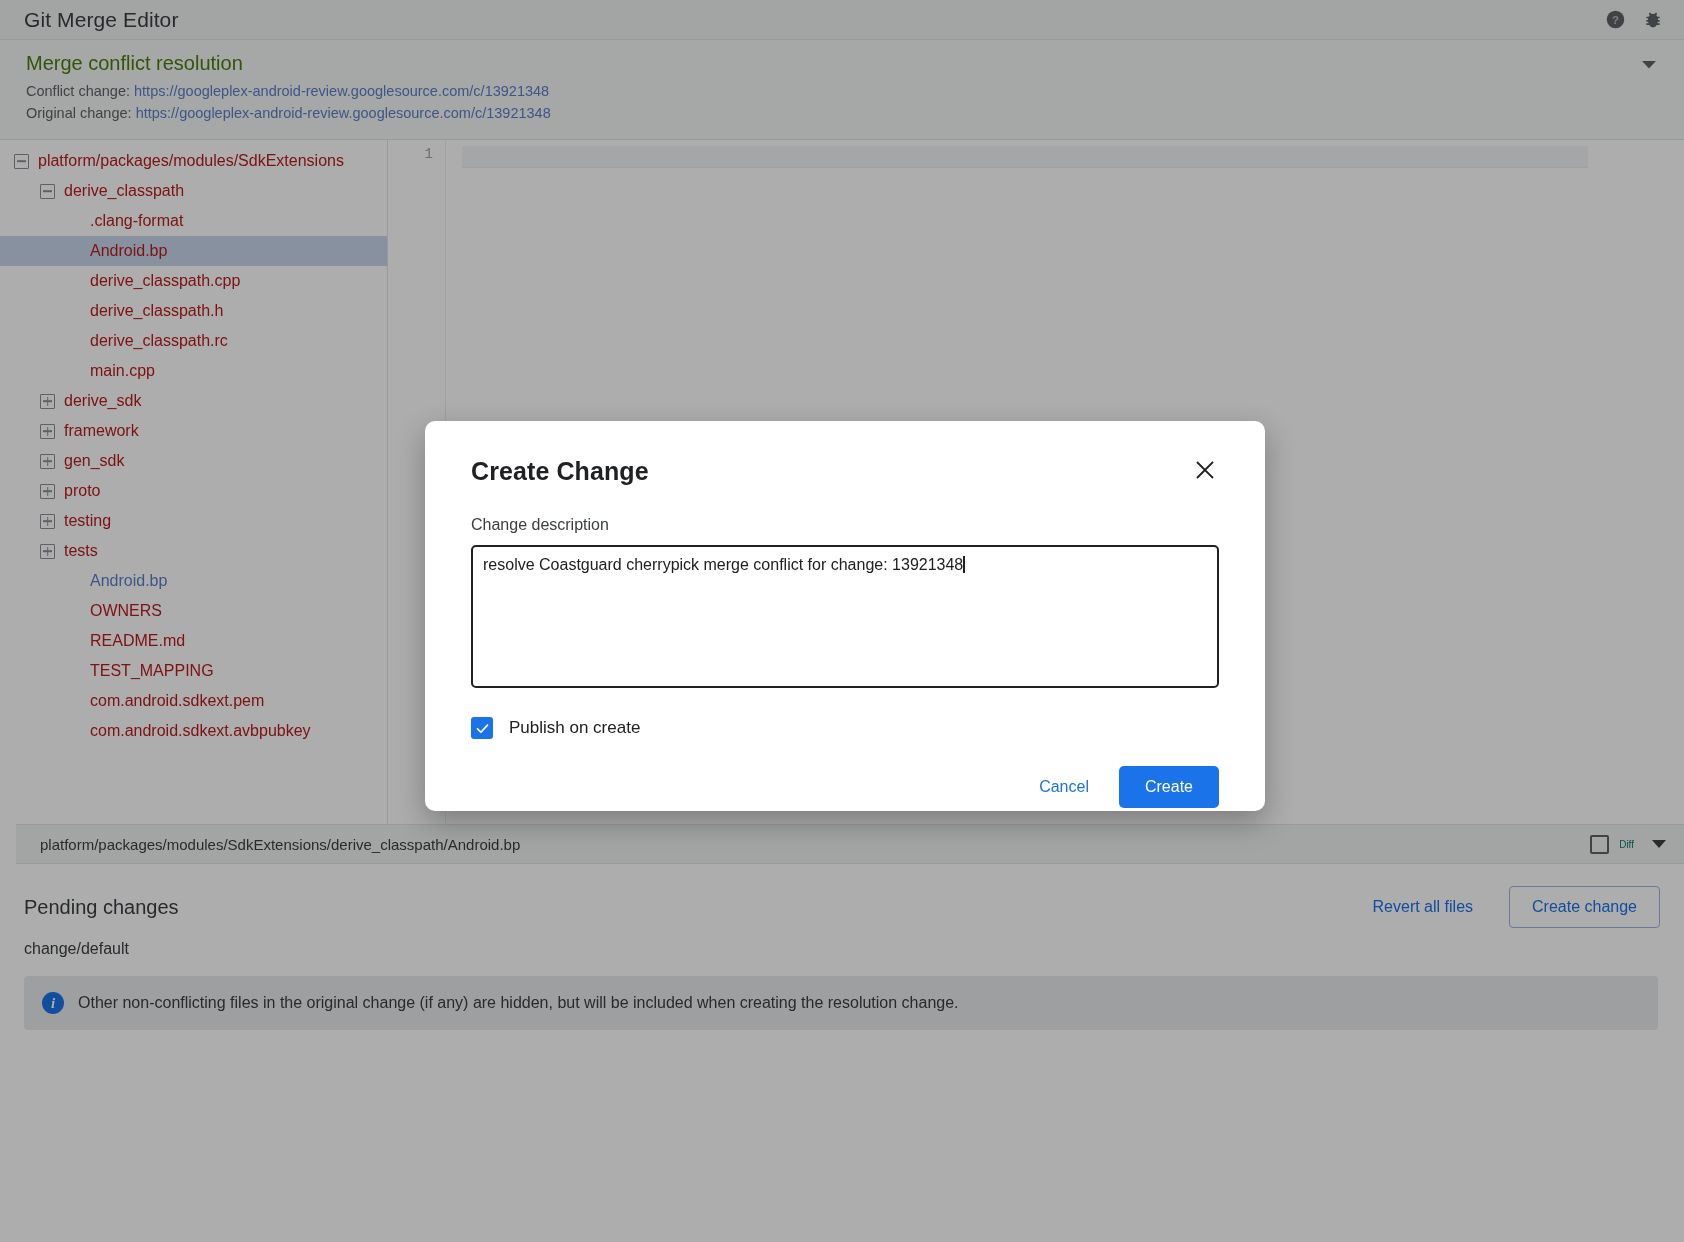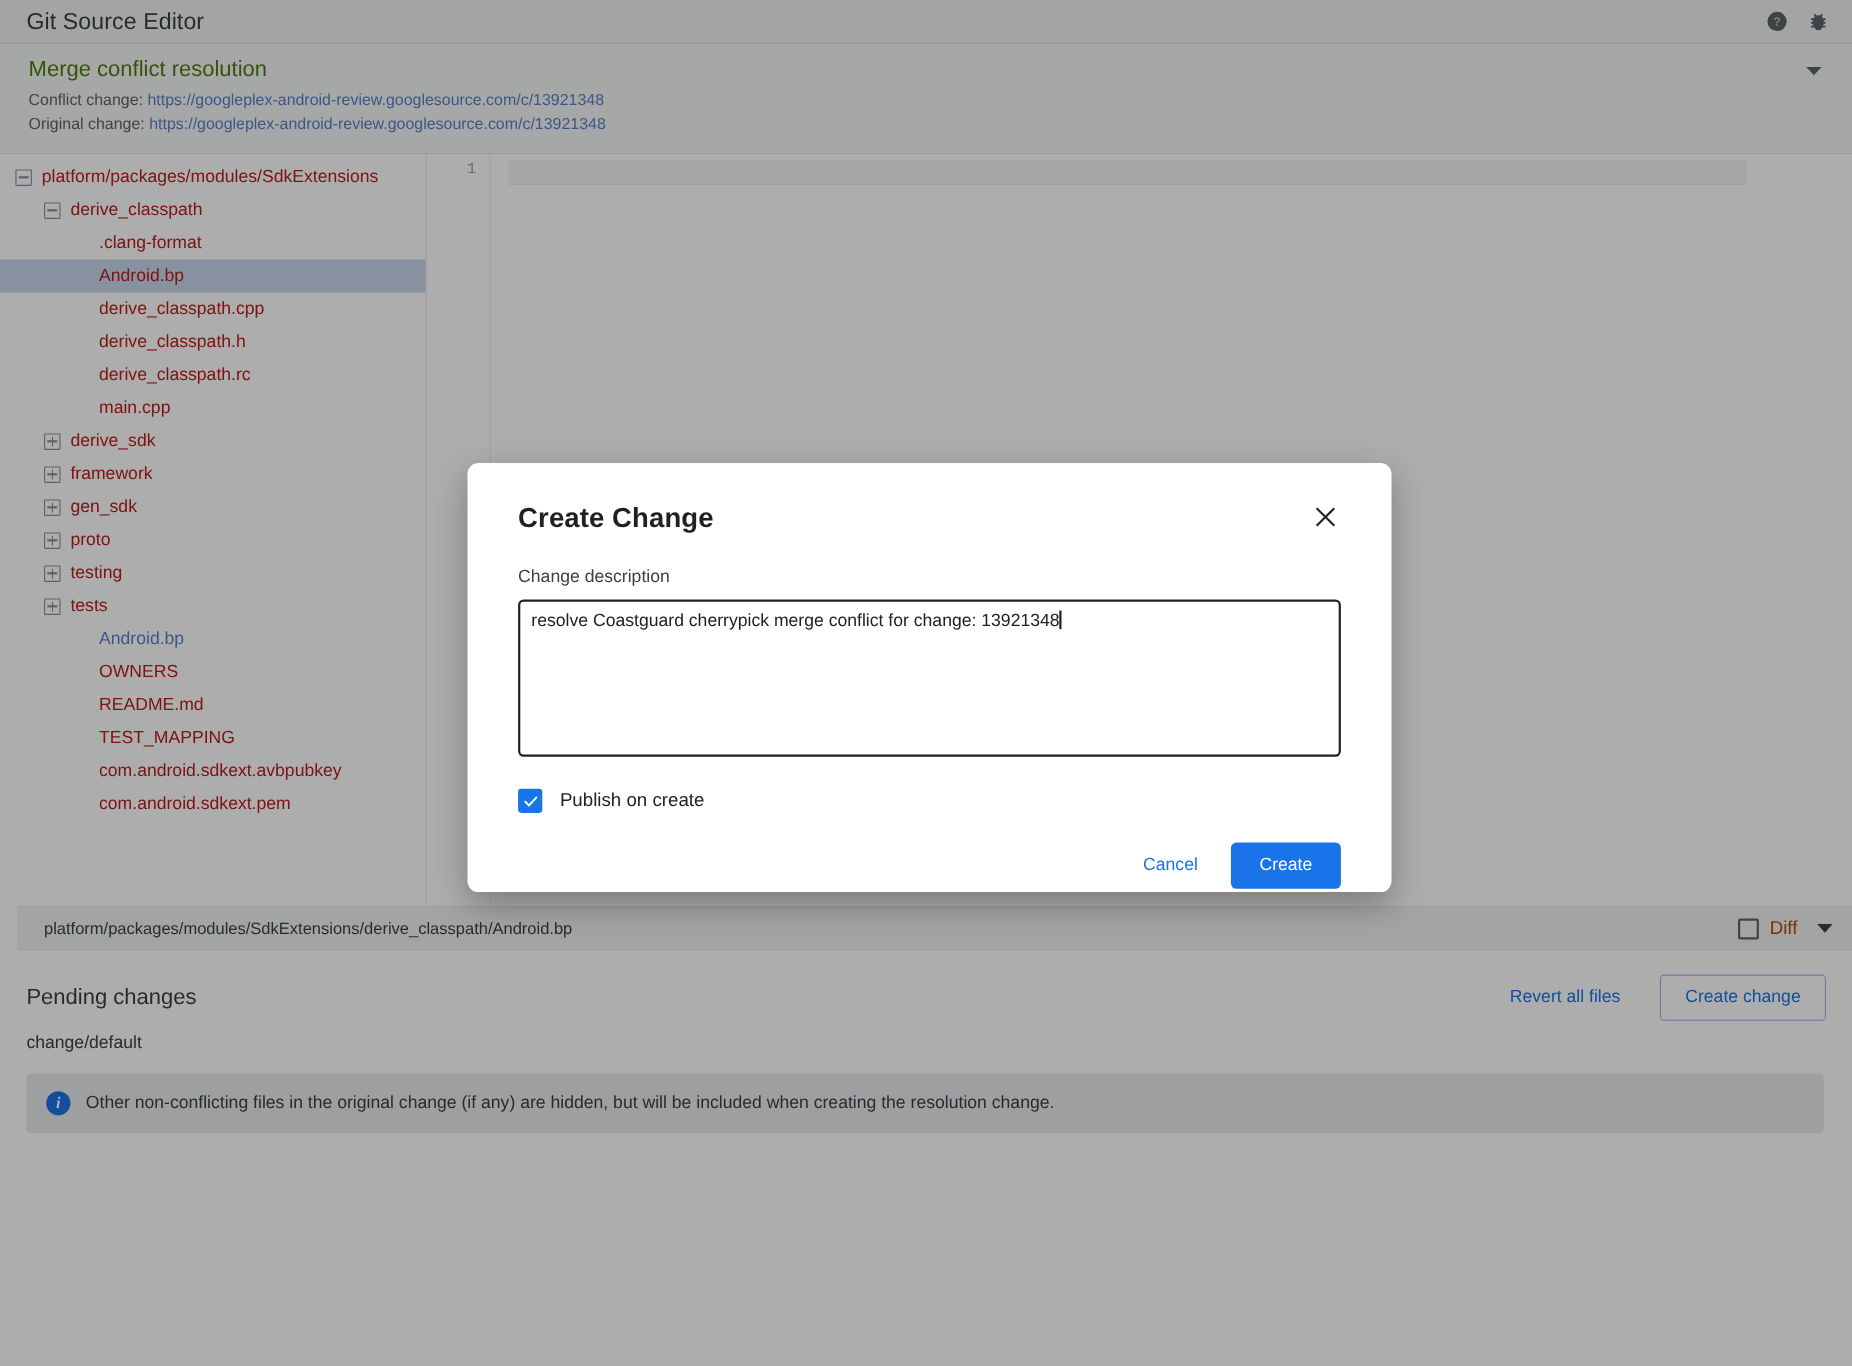--- a/index.html
+++ b/index.html
@@ -131,21 +131,21 @@
     padding: 0 18px 0 24px;
     font-size: 15px; color: #3c4043;
   }
   .pathbar-spacer { flex: 1; }
   .diff-group { display: flex; align-items: center; gap: 10px; }
   .checkbox-outline {
     width: 19px; height: 19px;
     border: 2px solid #5f6368; border-radius: 2px;
     background: transparent;
   }
-  .diff-label { font-size: 17px; color: #c2410c; }
+  .diff-label { font-size: 10px; color: #0f766e; }
   .caret-down {
     width: 0; height: 0;
     border-left: 7px solid transparent;
     border-right: 7px solid transparent;
     border-top: 8px solid #3c4043;
     margin-left: 8px;
   }
 
   
   .pending {
@@ -252,21 +252,21 @@
     background: #1a73e8; border: none;
     font-family: "Liberation Sans", sans-serif;
   }
 </style>
 </head>
 <body>
 
 <div id="app">
 
   <div class="appbar">
-    <div class="app-title">Git Source Editor</div>
+    <div class="app-title">Git Merge Editor</div>
     <div class="appbar-spacer"></div>
     <div class="appbar-icon">
       <svg width="21" height="21" viewBox="0 0 24 24" aria-hidden="true">
         <circle cx="12" cy="12" r="10" fill="#5f6368"></circle>
         <text x="12" y="17" font-size="13" font-weight="bold" fill="#b8babd" text-anchor="middle" font-family="Liberation Sans, sans-serif">?</text>
       </svg>
     </div>
     <div class="appbar-icon">
       <svg width="20" height="20" viewBox="0 0 24 24" aria-hidden="true" fill="#5f6368">
         <path d="M20 8h-2.8a5 5 0 0 0-1.3-1.5L17 4.4 15.6 3l-1.9 1.9a5 5 0 0 0-3.4 0L8.4 3 7 4.4l1.1 2.1A5 5 0 0 0 6.8 8H4v2h2.1a5.6 5.6 0 0 0 0 2H4v2h2.1a5.6 5.6 0 0 0 .7 2H4v2h3.6A5 5 0 0 0 12 21a5 5 0 0 0 4.4-3H20v-2h-2.8a5.6 5.6 0 0 0 .7-2H20v-2h-2.1a5.6 5.6 0 0 0 0-2H20V8z"></path>
@@ -362,25 +362,25 @@
         <div class="tree-row" style="padding-left: 66px;">
           <span class="toggle-spacer"></span>
           <span>README.md</span>
         </div>
         <div class="tree-row" style="padding-left: 66px;">
           <span class="toggle-spacer"></span>
           <span>TEST_MAPPING</span>
         </div>
         <div class="tree-row" style="padding-left: 66px;">
           <span class="toggle-spacer"></span>
+          <span>com.android.sdkext.pem</span>
+        </div>
+        <div class="tree-row" style="padding-left: 66px;">
+          <span class="toggle-spacer"></span>
           <span>com.android.sdkext.avbpubkey</span>
-        </div>
-        <div class="tree-row" style="padding-left: 66px;">
-          <span class="toggle-spacer"></span>
-          <span>com.android.sdkext.pem</span>
         </div>
       </div>
 
     <div class="editor-pane">
       <div class="gutter">
         <div>1</div>
       </div>
       <div class="code-area">
         <div class="active-line"></div>
       </div>

